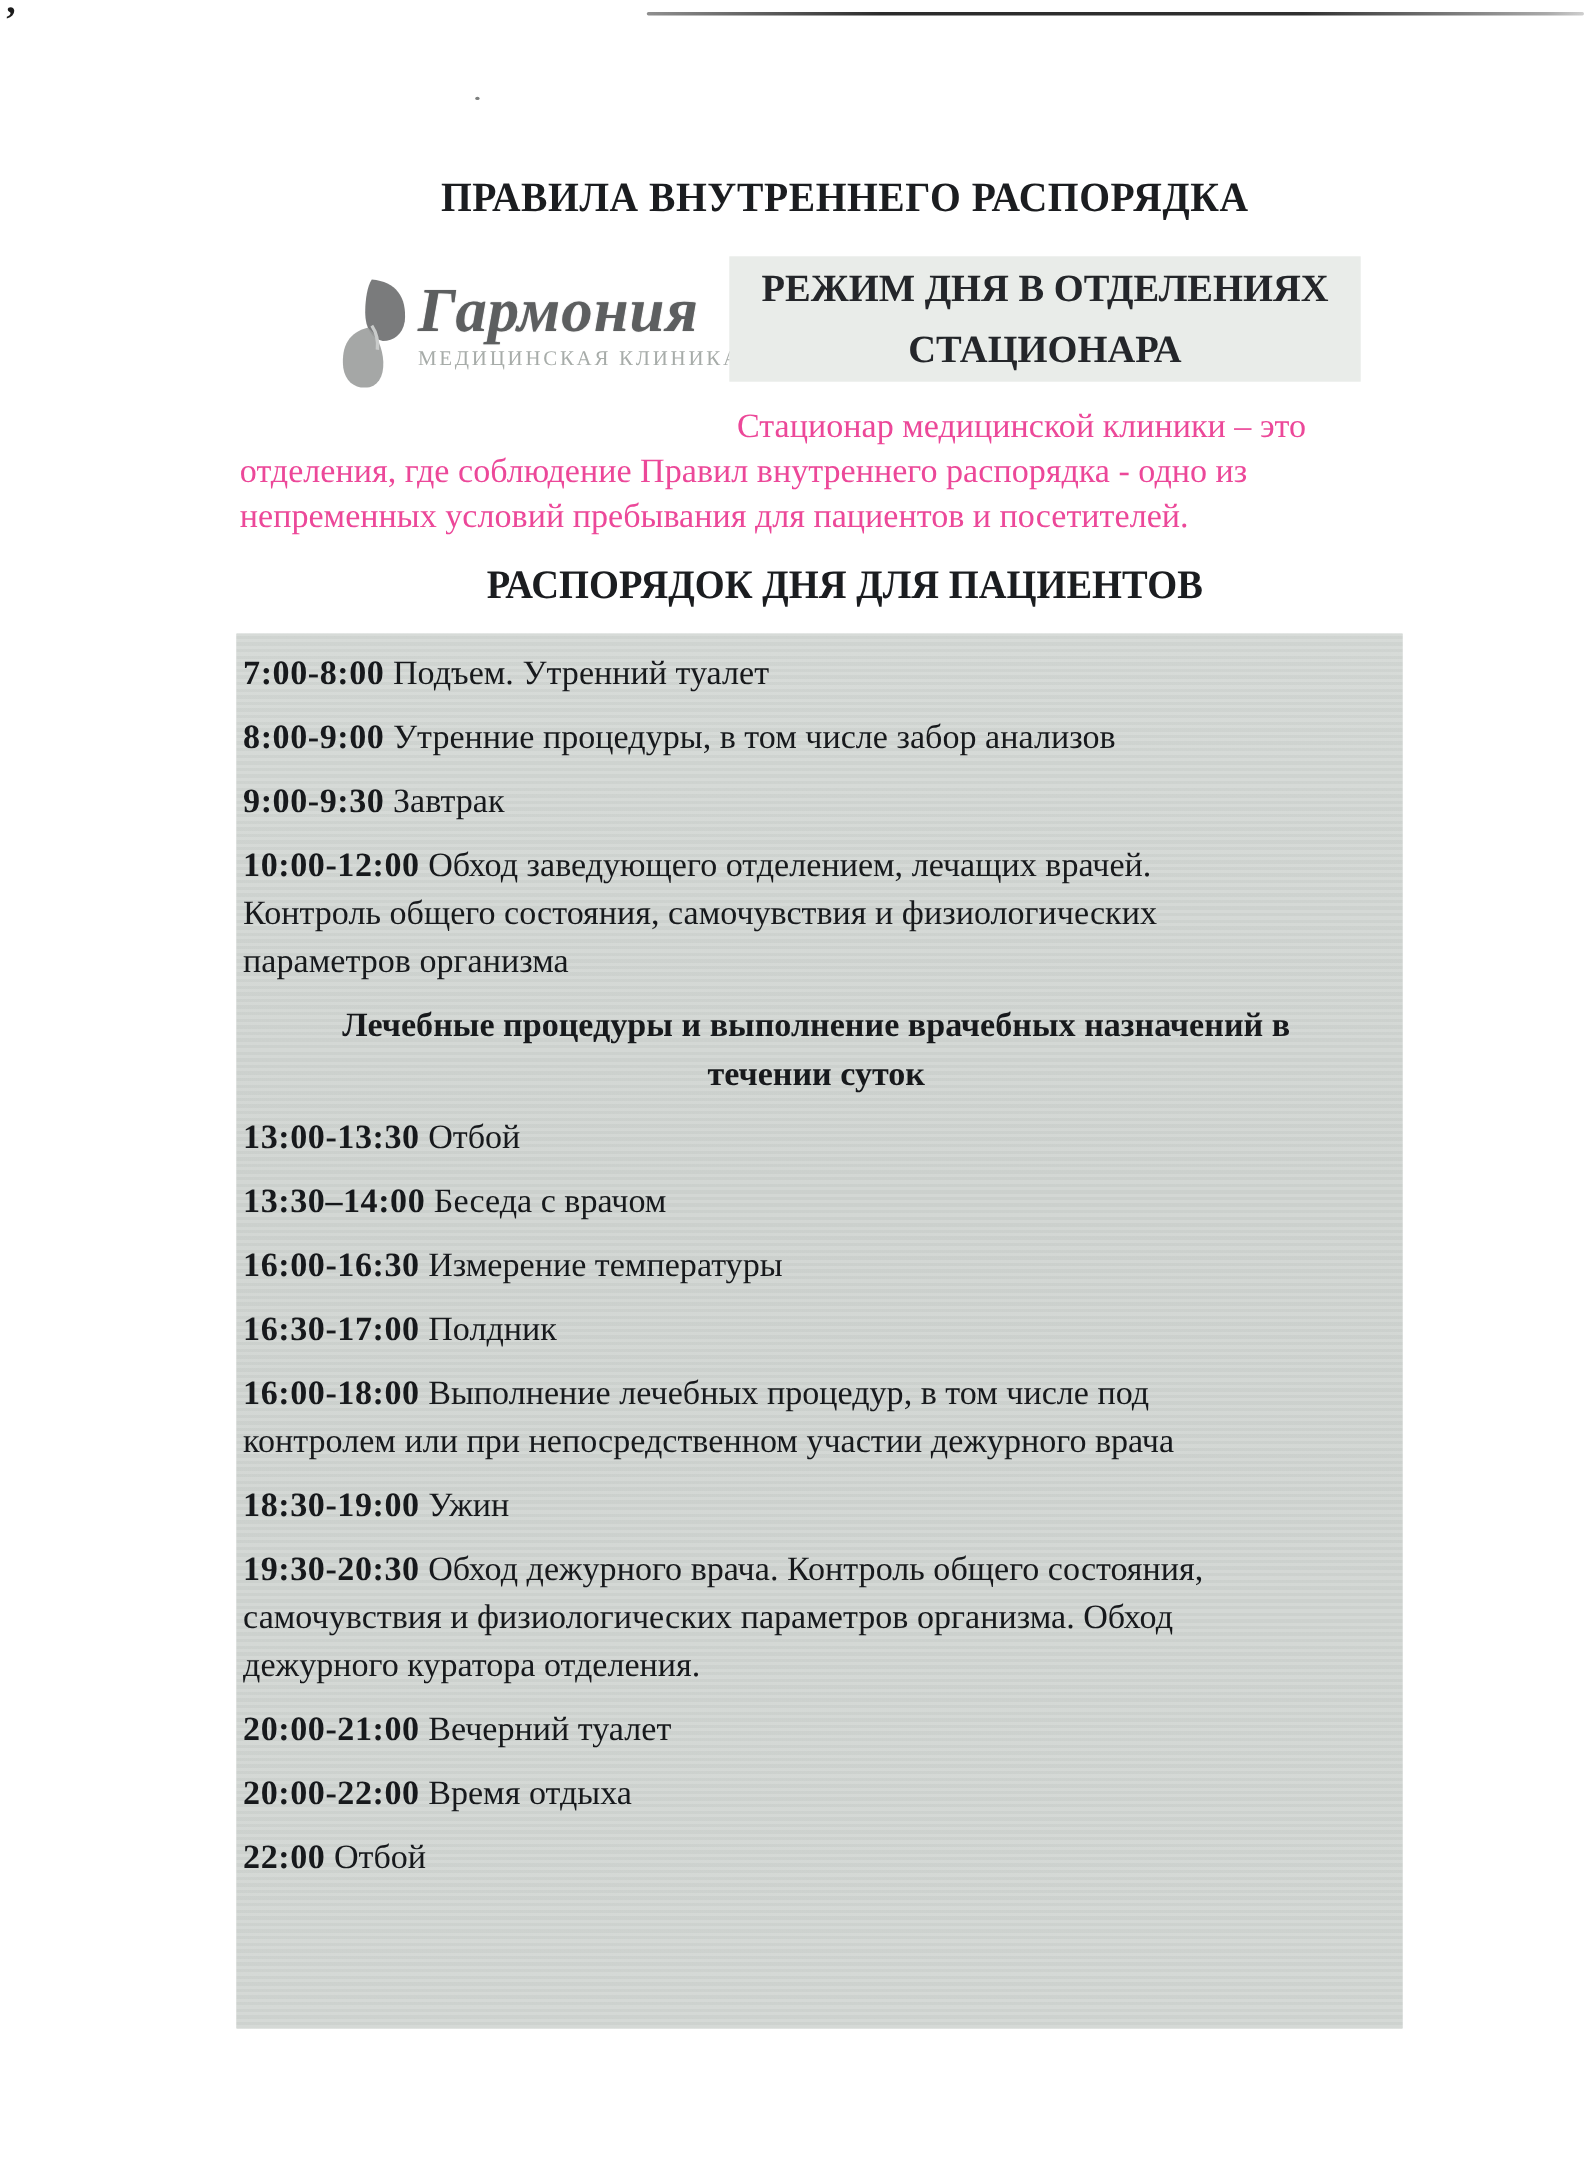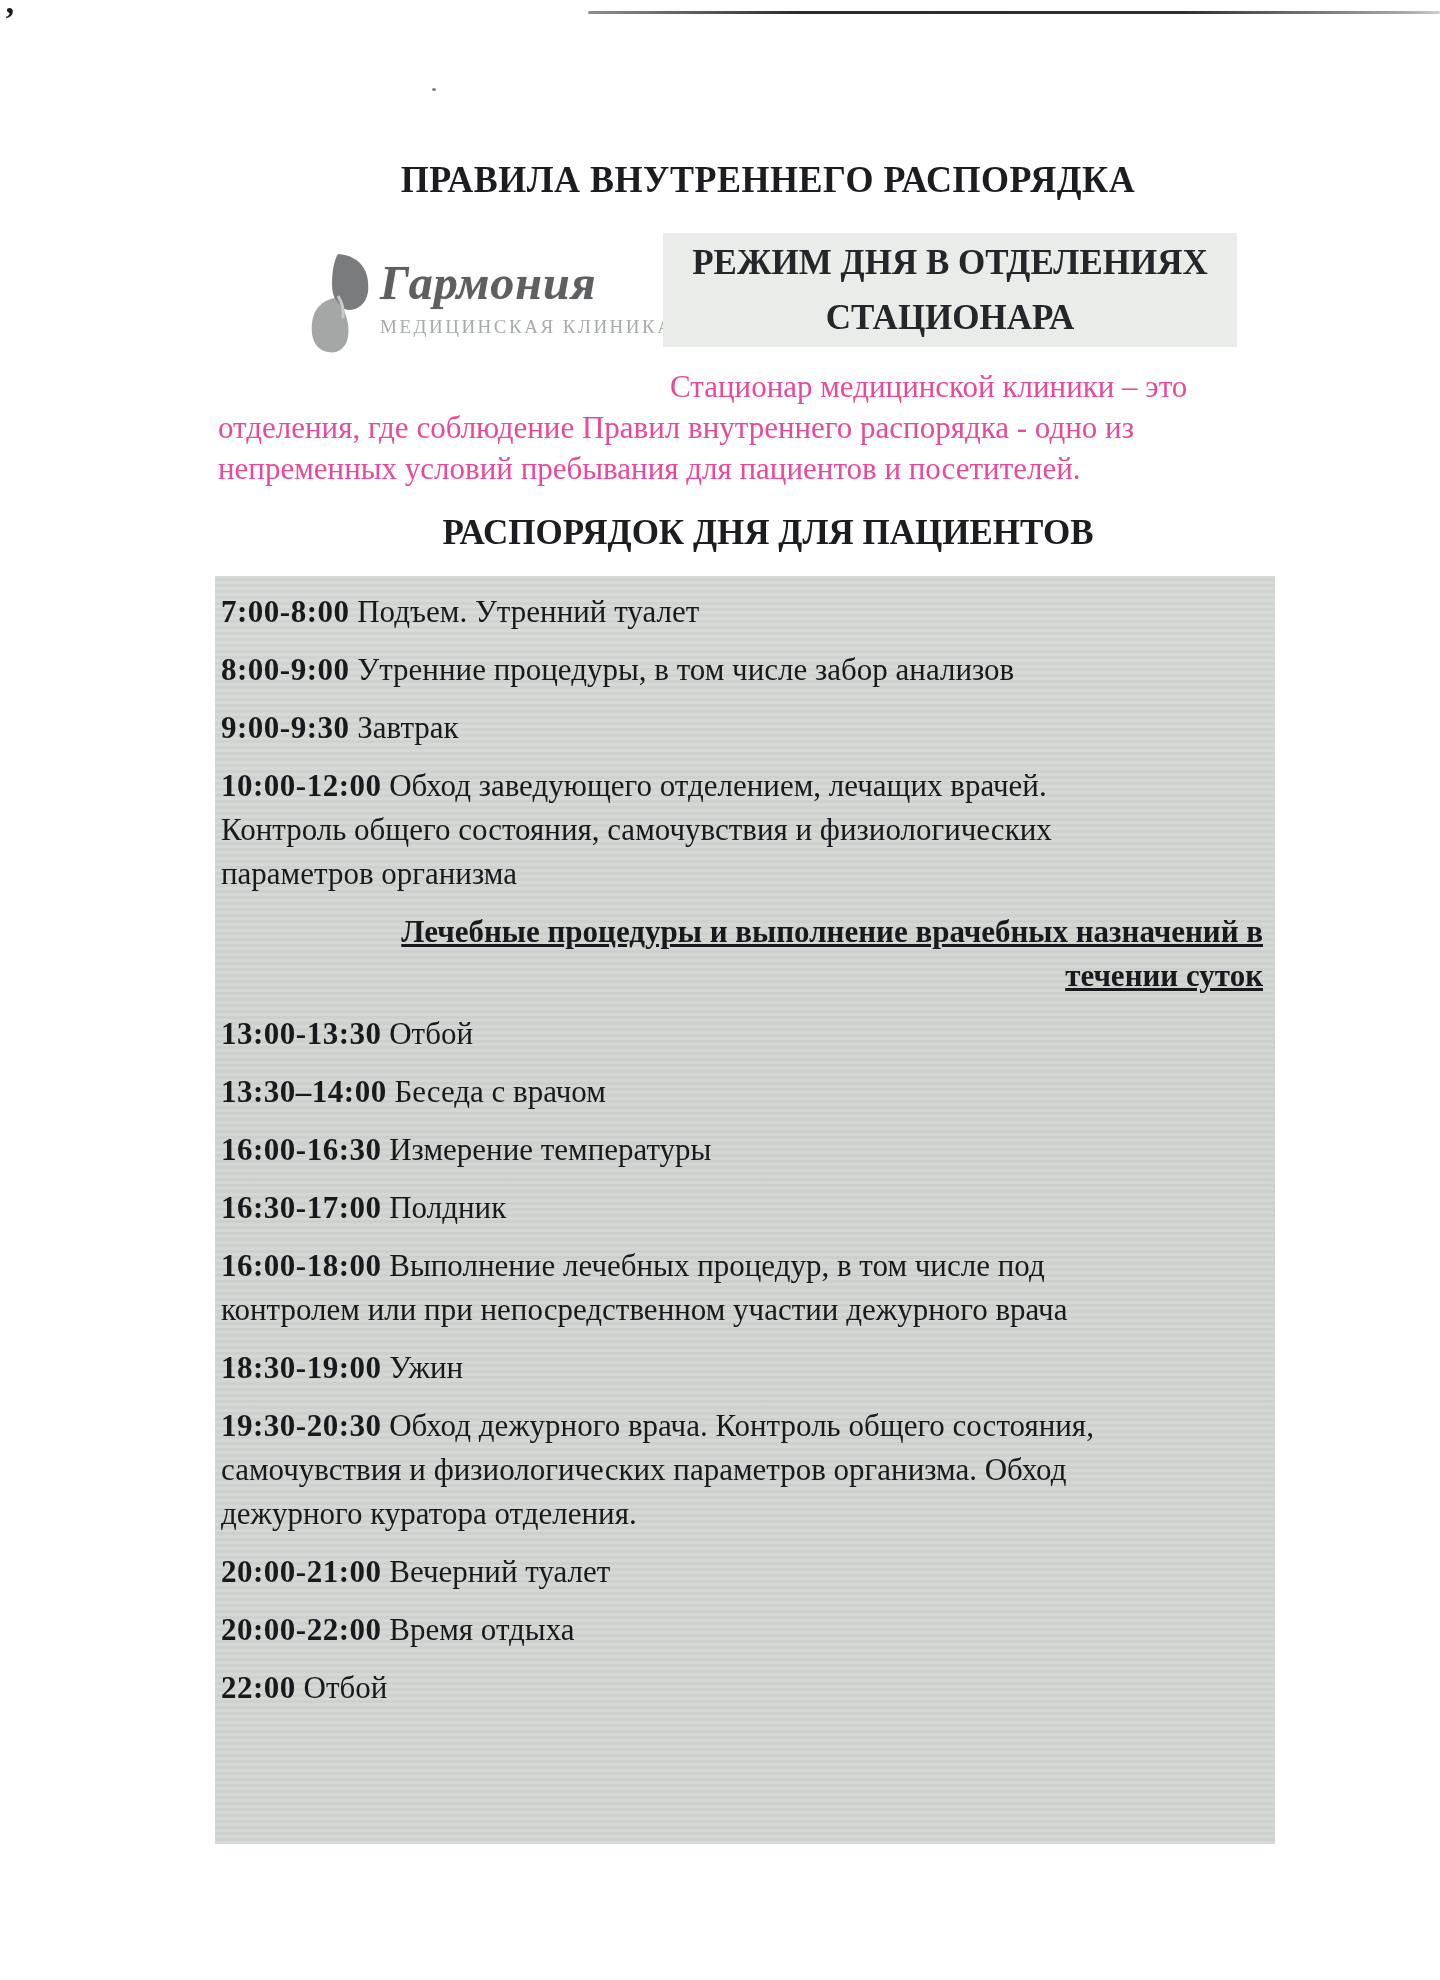--- a/index.html
+++ b/index.html
@@ -28,21 +28,21 @@
     text-align:center;
     font-size:36px;font-weight:bold;letter-spacing:0.5px;
     color:#1b1d20;
     transform:scaleY(1.05);
   }
   
   .logo{position:absolute;left:308px;top:252px;display:flex;align-items:flex-start;}
   .logo-icon{width:70px;height:104px;flex:0 0 auto;margin-right:2px;}
   .logo-textcol{display:flex;flex-direction:column;}
   .logo-name{
-    font-size:48px;line-height:62px;font-style:italic;font-weight:bold;
+    font-size:57px;line-height:62px;font-style:italic;font-weight:bold;
     color:#5d5f60;letter-spacing:1px;
     text-shadow:0 0 1px rgba(90,90,90,.55);
   }
   .logo-sub{
     font-size:19px;line-height:22px;letter-spacing:2.5px;
     color:#a7aca9;margin-top:2px;
   }
   
   .header-box{
     position:absolute;left:663px;top:233px;width:574px;height:114px;
@@ -66,21 +66,21 @@
   .schedule{
     position:absolute;left:215px;top:576px;width:1060px;min-height:1268px;
     box-sizing:border-box;padding:14px 12px 6px 6px;
     font-size:31px;color:#17191c;
     background-color:#d2d6d3;
     background-image:
       repeating-linear-gradient(0deg, rgba(255,255,255,0.05) 0 3px, rgba(40,60,50,0.03) 3px 6px),
       linear-gradient(180deg,#d5d9d6 0%,#d1d5d2 40%,#d3d7d4 100%);
   }
   .schedule p{margin:0 0 14px 0;line-height:44px;white-space:pre-line;}
-  .schedule p.center-bold{font-weight:bold;text-align:right;white-space:pre-line;text-decoration:underline;}
+  .schedule p.center-bold{font-weight:bold;text-align:center;white-space:pre-line;}
   .schedule .time{font-weight:bold;letter-spacing:0.5px;}
 </style>
 </head>
 <body>
 
 <div class="page">
 
   <span class="tl-mark">’</span>
   <div class="top-rule"></div>
   <div class="speck s1"></div>

